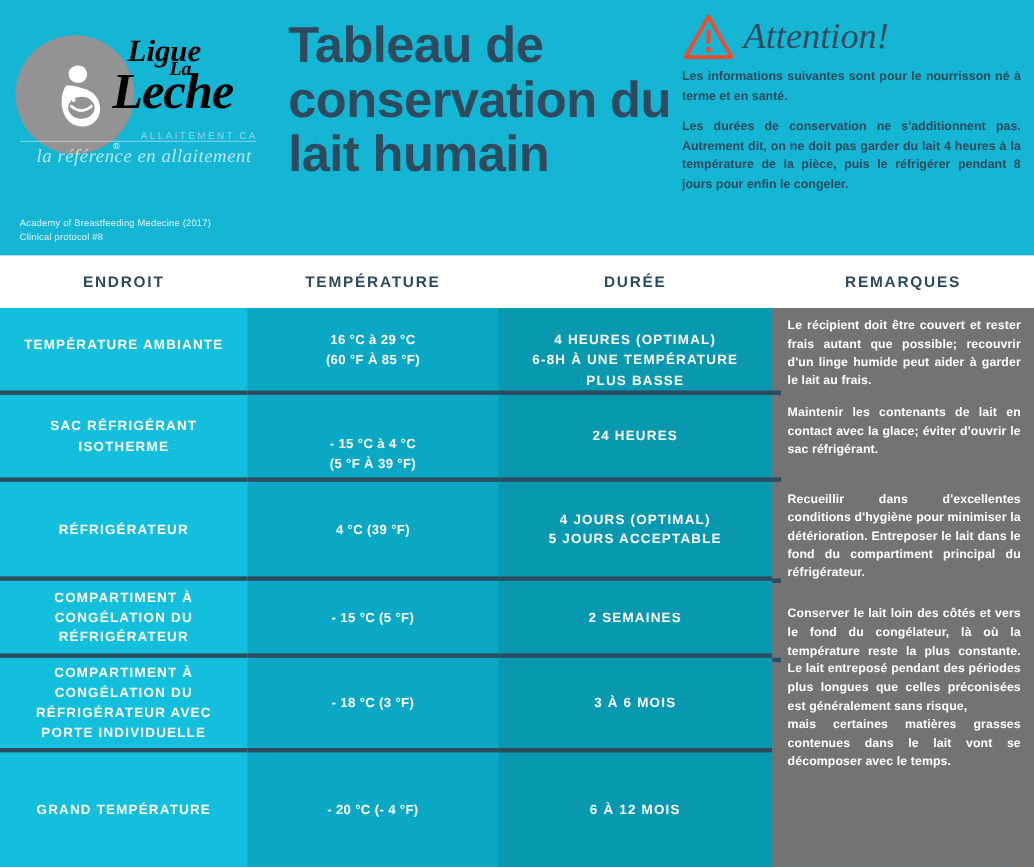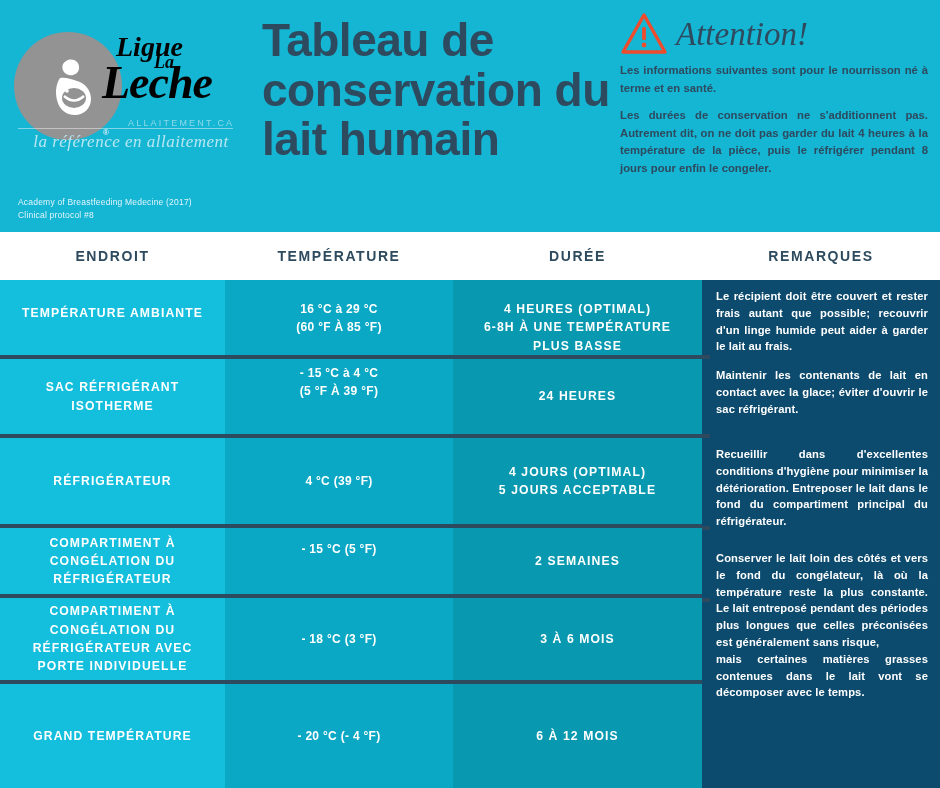--- a/index.html
+++ b/index.html
@@ -197,21 +197,21 @@
     position: relative;
     height: 508px;
   }
   .cols {
     display: flex;
     height: 100%;
   }
   .col-endroit { width: 225px; background: #14bedd; }
   .col-temp    { width: 228px; background: #0aa8c4; }
   .col-duree   { width: 249px; background: #0898b0; }
-  .col-rem     { width: 238px; background: #0c4a6e; }
+  .col-rem     { width: 238px; background: #737373; }
   .col {
     position: relative;
   }
 
   .cell {
     position: absolute;
     left: 0;
     right: 0;
     display: flex;
     align-items: center;
@@ -339,29 +339,29 @@
           <div class="rowsep" style="top: 314px;"></div>
           <div class="cell cell-endroit" style="top: 404px; height: 104px;">
             <div class="cell-inner">GRAND TEMPÉRATURE</div>
           </div>
           <div class="rowsep" style="top: 400px;"></div>
         </div>
       <div class="col col-temp" id="col-temp">
           <div class="cell cell-temp" style="top: 0px; height: 75px;">
             <div class="cell-inner">16 °C à 29 °C<br>(60 °F À 85 °F)</div>
           </div>
-          <div class="cell cell-temp" style="top: 64px; height: 75px;">
+          <div class="cell cell-temp" style="top: 94px; height: 75px;">
             <div class="cell-inner">- 15 °C à 4 °C<br>(5 °F À 39 °F)</div>
           </div>
           <div class="rowsep" style="top: 75px;"></div>
           <div class="cell cell-temp" style="top: 158px; height: 86px;">
             <div class="cell-inner">4 °C (39 °F)</div>
           </div>
           <div class="rowsep" style="top: 154px;"></div>
-          <div class="cell cell-temp" style="top: 236px; height: 66px;">
+          <div class="cell cell-temp" style="top: 248px; height: 66px;">
             <div class="cell-inner">- 15 °C (5 °F)</div>
           </div>
           <div class="rowsep" style="top: 244px;"></div>
           <div class="cell cell-temp" style="top: 318px; height: 82px;">
             <div class="cell-inner">- 18 °C (3 °F)</div>
           </div>
           <div class="rowsep" style="top: 314px;"></div>
           <div class="cell cell-temp" style="top: 404px; height: 104px;">
             <div class="cell-inner">- 20 °C (- 4 °F)</div>
           </div>

